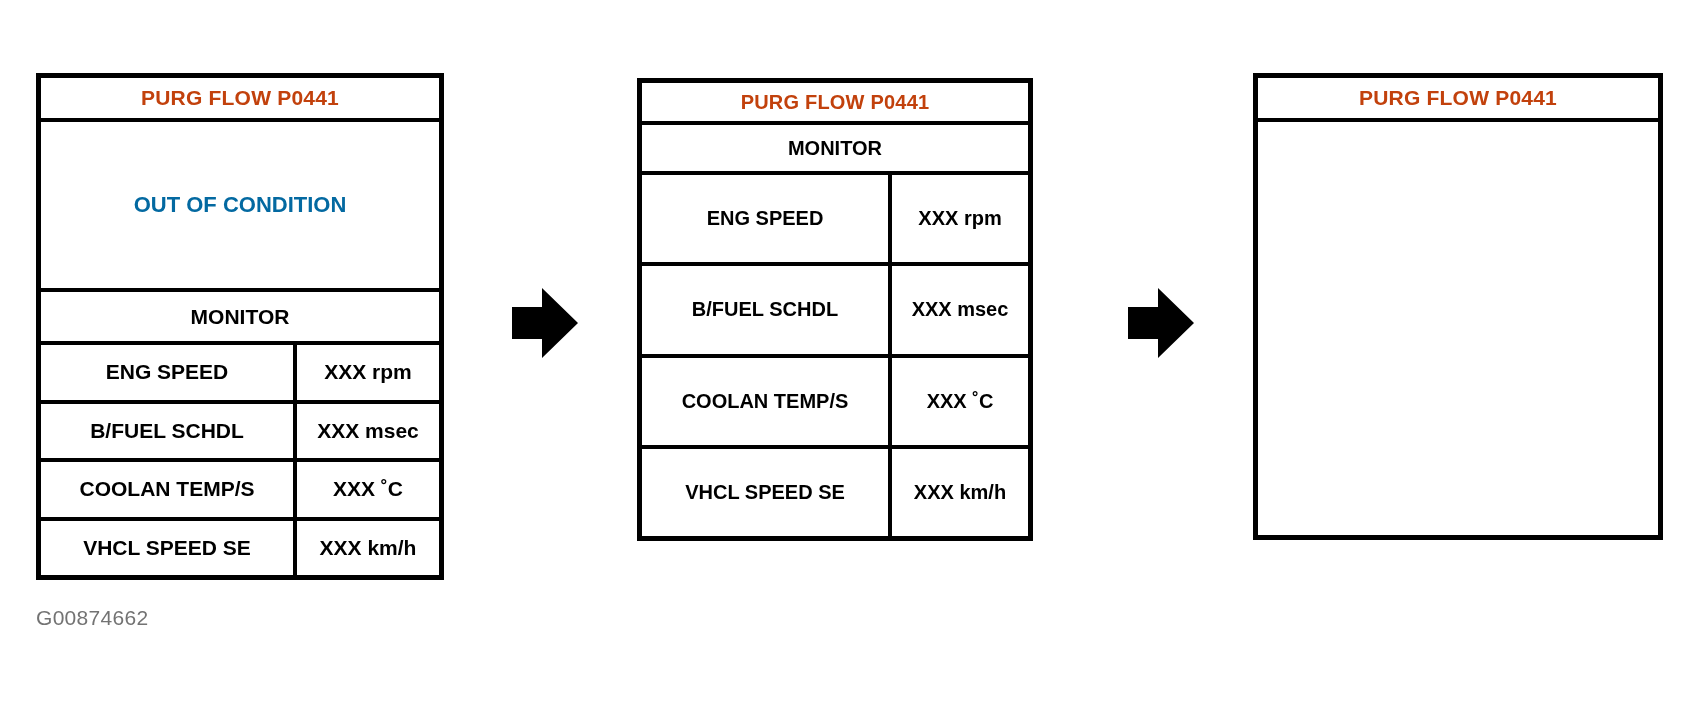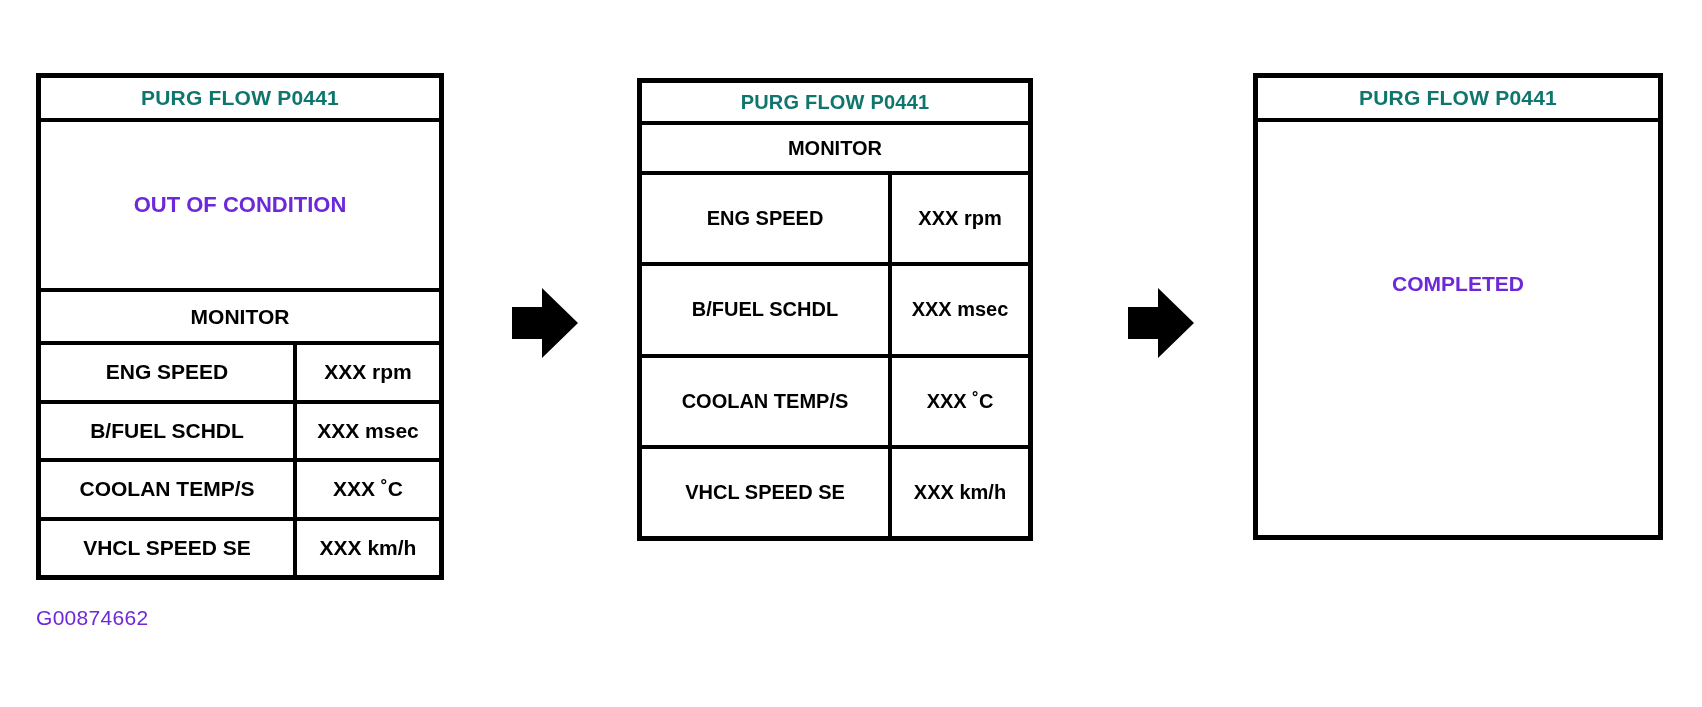--- a/index.html
+++ b/index.html
@@ -27,32 +27,32 @@
     border: 5px solid #000000;
     background: #ffffff;
     display: flex;
     flex-direction: column;
   }
   .panel-title {
     box-sizing: border-box;
     border-bottom: 4px solid #000000;
     text-align: center;
     font-weight: bold;
-    color: #0f766e;
+    color: #c2410c;
     letter-spacing: 0.2px;
     display: flex;
     align-items: center;
     justify-content: center;
     flex: 0 0 auto;
   }
   .panel-status {
     box-sizing: border-box;
     text-align: center;
     font-weight: bold;
-    color: #6d28d9;
+    color: #0369a1;
     display: flex;
     align-items: center;
     justify-content: center;
     flex: 0 0 auto;
   }
   .panel-status.bordered {
     border-bottom: 4px solid #000000;
   }
   .monitor-bar {
     box-sizing: border-box;
@@ -154,21 +154,21 @@
   #arrow-1 { left: 512px; top: 288px; }
   #arrow-2 { left: 1128px; top: 288px; }
 
   
   #figure-caption {
     position: absolute;
     left: 36px;
     top: 606px;
     font-size: 21px;
     font-weight: normal;
-    color: #6d28d9;
+    color: #737373;
     letter-spacing: 0.3px;
     white-space: nowrap;
   }
 </style>
 </head>
 <body>
 
 <div id="stage">
 
   <div class="panel" id="panel-1">
@@ -225,18 +225,17 @@
   </div>
 
   <div class="flow-arrow" id="arrow-2">
     <svg viewBox="0 0 66 70" xmlns="http://www.w3.org/2000/svg" aria-hidden="true">
       <polygon points="0,19 30,19 30,0 66,35 30,70 30,51 0,51" fill="#000000"></polygon>
     </svg>
   </div>
 
   <div class="panel" id="panel-3">
     <div class="panel-title">PURG FLOW P0441</div>
-    <div class="panel-status">COMPLETED</div>
   </div>
 
   <div id="figure-caption">G00874662</div>
 
 </div>
 
 </body></html>

